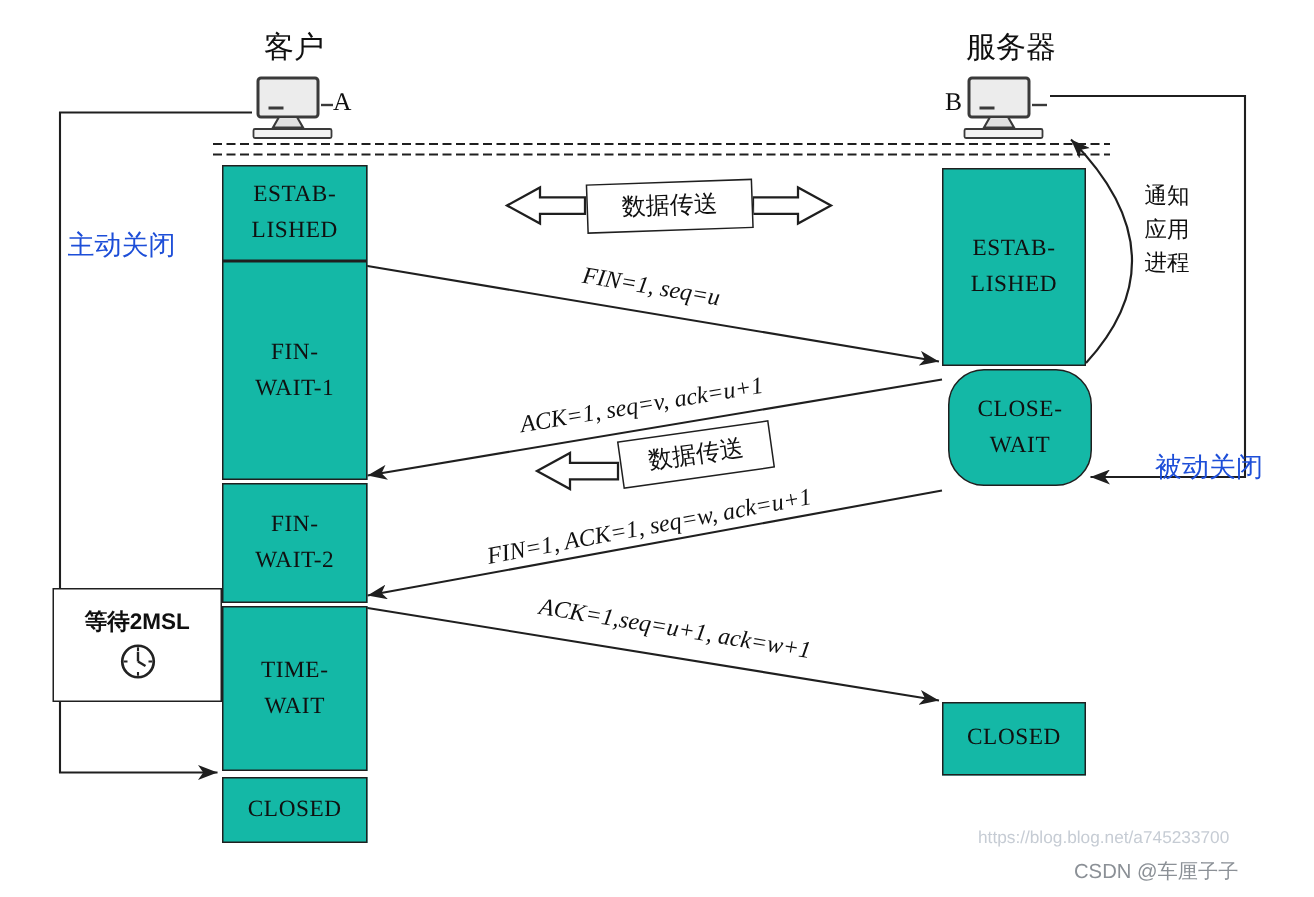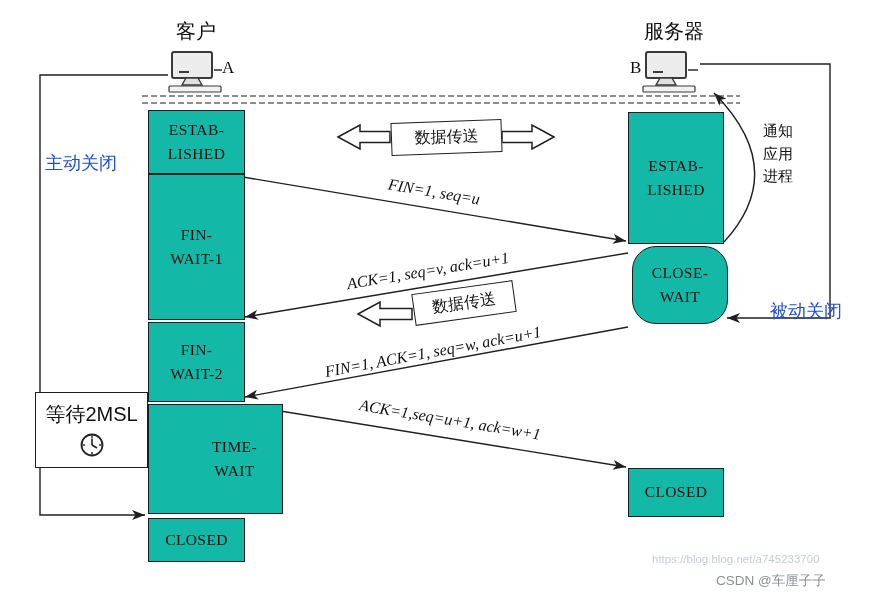--- a/index.html
+++ b/index.html
@@ -14,21 +14,21 @@
        font-size:16px;white-space:nowrap;color:#101010;}
   .cjk{position:absolute;font-family:"Liberation Sans",sans-serif;font-size:18px;color:#1d4ed8;}
   .actor-title{position:absolute;font-family:"Liberation Sans",sans-serif;font-size:20px;color:#101010;}
   .actor-letter{position:absolute;font-family:"Liberation Serif",serif;font-size:17px;color:#101010;}
   .dt-box{position:absolute;background:#ffffff;border:1.5px solid #1f1f1f;
           display:flex;align-items:center;justify-content:center;
           font-family:"Liberation Sans",sans-serif;font-size:16px;color:#101010;}
   .msl-box{position:absolute;left:35px;top:392px;width:111px;height:74px;background:#ffffff;
            border:1.6px solid #1f1f1f;display:flex;flex-direction:column;align-items:center;
            justify-content:center;gap:3px;}
-  .msl-label{font-family:"Liberation Sans",sans-serif;font-weight:400;font-size:20px;color:#101010;}
+  .msl-label{font-family:"Liberation Sans",sans-serif;font-weight:700;font-size:15px;color:#101010;}
   .notify{position:absolute;left:763px;top:120px;width:36px;line-height:1.5;
           font-family:"Liberation Sans",sans-serif;font-size:15px;color:#101010;}
   .notify span{display:block;}
   .wm-url{position:absolute;left:652px;top:553px;font-family:"Liberation Sans",sans-serif;
           font-size:11.5px;color:rgba(195,201,210,0.95);}
   .wm-credit{position:absolute;left:716px;top:572px;font-family:"Liberation Sans",sans-serif;
              font-size:13.5px;color:#8b9096;}
 </style>
 </head>
 <body>
@@ -89,21 +89,21 @@
     <span>LISHED</span>
   </div>
   <div class="state-box" style="left:148px;top:174px;width:95px;height:144px;">
     <span>FIN-</span>
     <span>WAIT-1</span>
   </div>
   <div class="state-box" style="left:148px;top:322px;width:95px;height:78px;">
     <span>FIN-</span>
     <span>WAIT-2</span>
   </div>
-  <div class="state-box" style="left:148px;top:404px;width:95px;height:108px;padding-left:38px;">
+  <div class="state-box" style="left:148px;top:404px;width:95px;height:108px;">
     <span>TIME-</span>
     <span>WAIT</span>
   </div>
   <div class="state-box" style="left:148px;top:518px;width:95px;height:42px;">
     <span>CLOSED</span>
   </div>
 
   <div class="state-box" style="left:628px;top:112px;width:94px;height:130px;">
     <span>ESTAB-</span>
     <span>LISHED</span>

